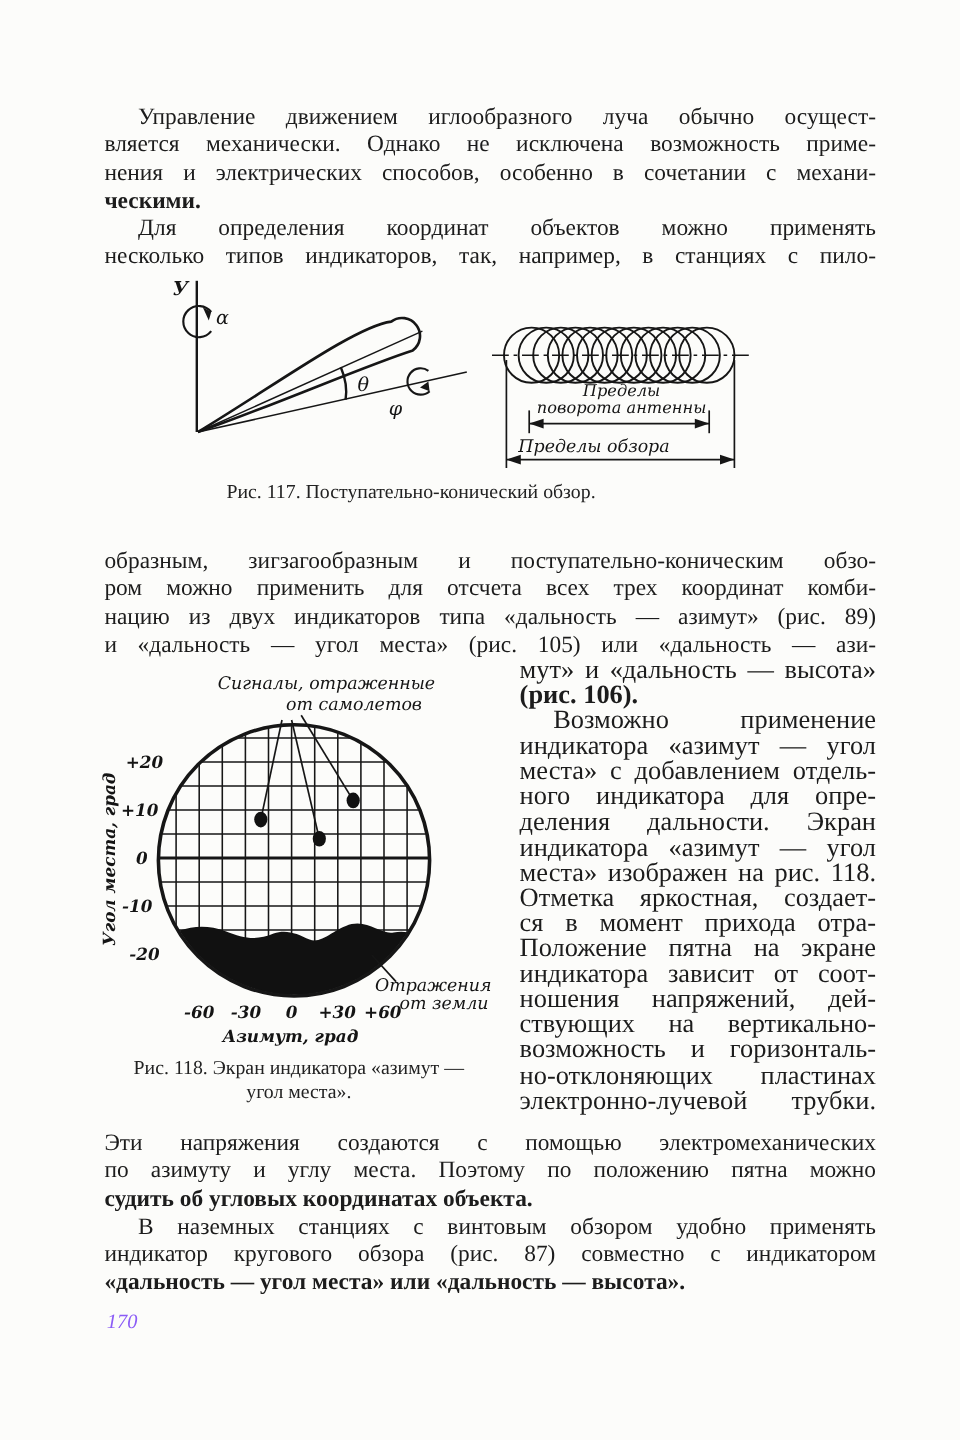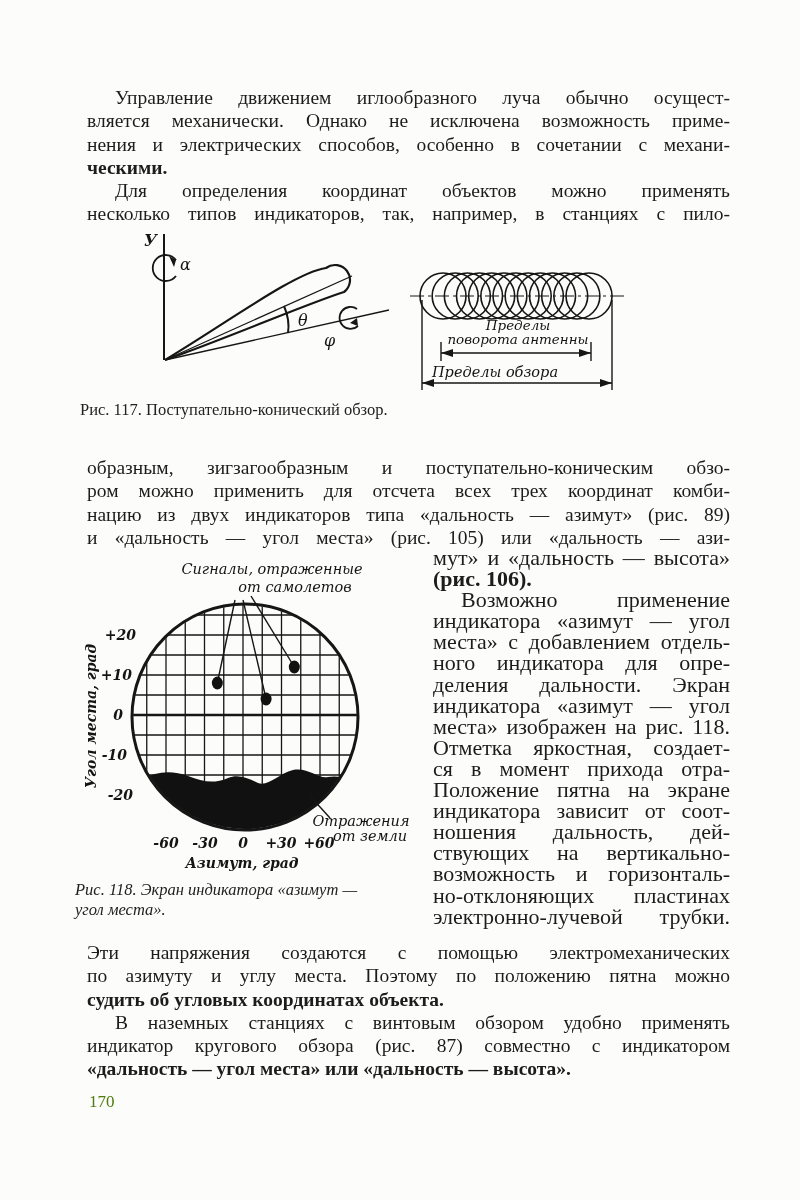--- a/index.html
+++ b/index.html
@@ -12,25 +12,25 @@
   .block { position:absolute; }
   .line {
     font-size:19.5px; line-height:23.3px;
     text-align:justify; text-align-last:justify;
     white-space:normal;
   }
   .col .line { font-size:22px; line-height:21.1px; }
   .line.ind  { text-indent:28px; }
   .line.last { text-align-last:left;font-weight:bold; }
   .caption {
-    position:absolute; 
+    position:absolute; text-align:center;
     font-size:16.5px; line-height:20px; color:#222;
   }
   .pagenum {
-    position:absolute; font-size:17px; color:#4d7c0f;
+    position:absolute; font-size:17px; color:#8b5cf6;font-style:italic;
   }
   svg { position:absolute; overflow:visible; }
   svg text { fill:#151515; }
   .fig-label {
     font-family:"DejaVu Serif", serif;
     font-style:italic; font-size:13.5px; fill:#141414;
   }
   .fig-label-lg { font-size:14.5px; }
   .tick {
     font-family:"DejaVu Serif", serif;
@@ -181,40 +181,40 @@
     <text class="tick" data-name="y-axis-title" x="24" y="160" text-anchor="middle" transform="rotate(-90 24 160)" font-size="15">Угол места, град</text>
 
     <text class="tick" data-name="x-tick" x="94" y="292" text-anchor="middle">-60</text>
     <text class="tick" data-name="x-tick" x="133" y="292" text-anchor="middle">-30</text>
     <text class="tick" data-name="x-tick" x="171" y="292" text-anchor="middle">0</text>
     <text class="tick" data-name="x-tick" x="209" y="292" text-anchor="middle">+30</text>
     <text class="tick" data-name="x-tick" x="247" y="292" text-anchor="middle">+60</text>
     <text class="tick" data-name="x-axis-title" x="170" y="312" text-anchor="middle" font-size="15">Азимут, град</text>
   </svg>
 
-  <div class="caption" data-name="figure-118-caption" style="left:75px; top:880px; width:348px;font-style:italic;">
+  <div class="caption" data-name="figure-118-caption" style="left:75px; top:880px; width:348px;">
     <div data-name="figure-118-caption-line1">Рис. 118. Экран индикатора «азимут —</div>
     <div data-name="figure-118-caption-line2">угол места».</div>
   </div>
 
   <div class="block col" data-name="column-right" style="left:433px; top:547px; width:297px;">
     <div class="line" data-name="text-line">мут» и «дальность — высота»</div>
     <div class="line last" data-name="text-line">(рис. 106).</div>
     <div class="line ind" data-name="text-line">Возможно применение</div>
     <div class="line" data-name="text-line">индикатора «азимут — угол</div>
     <div class="line" data-name="text-line">места» с добавлением отдель-</div>
     <div class="line" data-name="text-line">ного индикатора для опре-</div>
     <div class="line" data-name="text-line">деления дальности. Экран</div>
     <div class="line" data-name="text-line">индикатора «азимут — угол</div>
     <div class="line" data-name="text-line">места» изображен на рис. 118.</div>
     <div class="line" data-name="text-line">Отметка яркостная, создает-</div>
     <div class="line" data-name="text-line">ся в момент прихода отра-</div>
     <div class="line" data-name="text-line">Положение пятна на экране</div>
     <div class="line" data-name="text-line">индикатора зависит от соот-</div>
-    <div class="line" data-name="text-line">ношения дальность, дей-</div>
+    <div class="line" data-name="text-line">ношения напряжений, дей-</div>
     <div class="line" data-name="text-line">ствующих на вертикально-</div>
     <div class="line" data-name="text-line">возможность и горизонталь-</div>
     <div class="line" data-name="text-line">но-отклоняющих пластинах</div>
     <div class="line" data-name="text-line">электронно-лучевой трубки.</div>
   </div>
 
   <div class="block" data-name="paragraph-bottom" style="left:87px; top:941px; width:643px;">
     <div class="line" data-name="text-line">Эти напряжения создаются с помощью электромеханических</div>
     <div class="line" data-name="text-line">по азимуту и углу места. Поэтому по положению пятна можно</div>
     <div class="line last" data-name="text-line">судить об угловых координатах объекта.</div>

